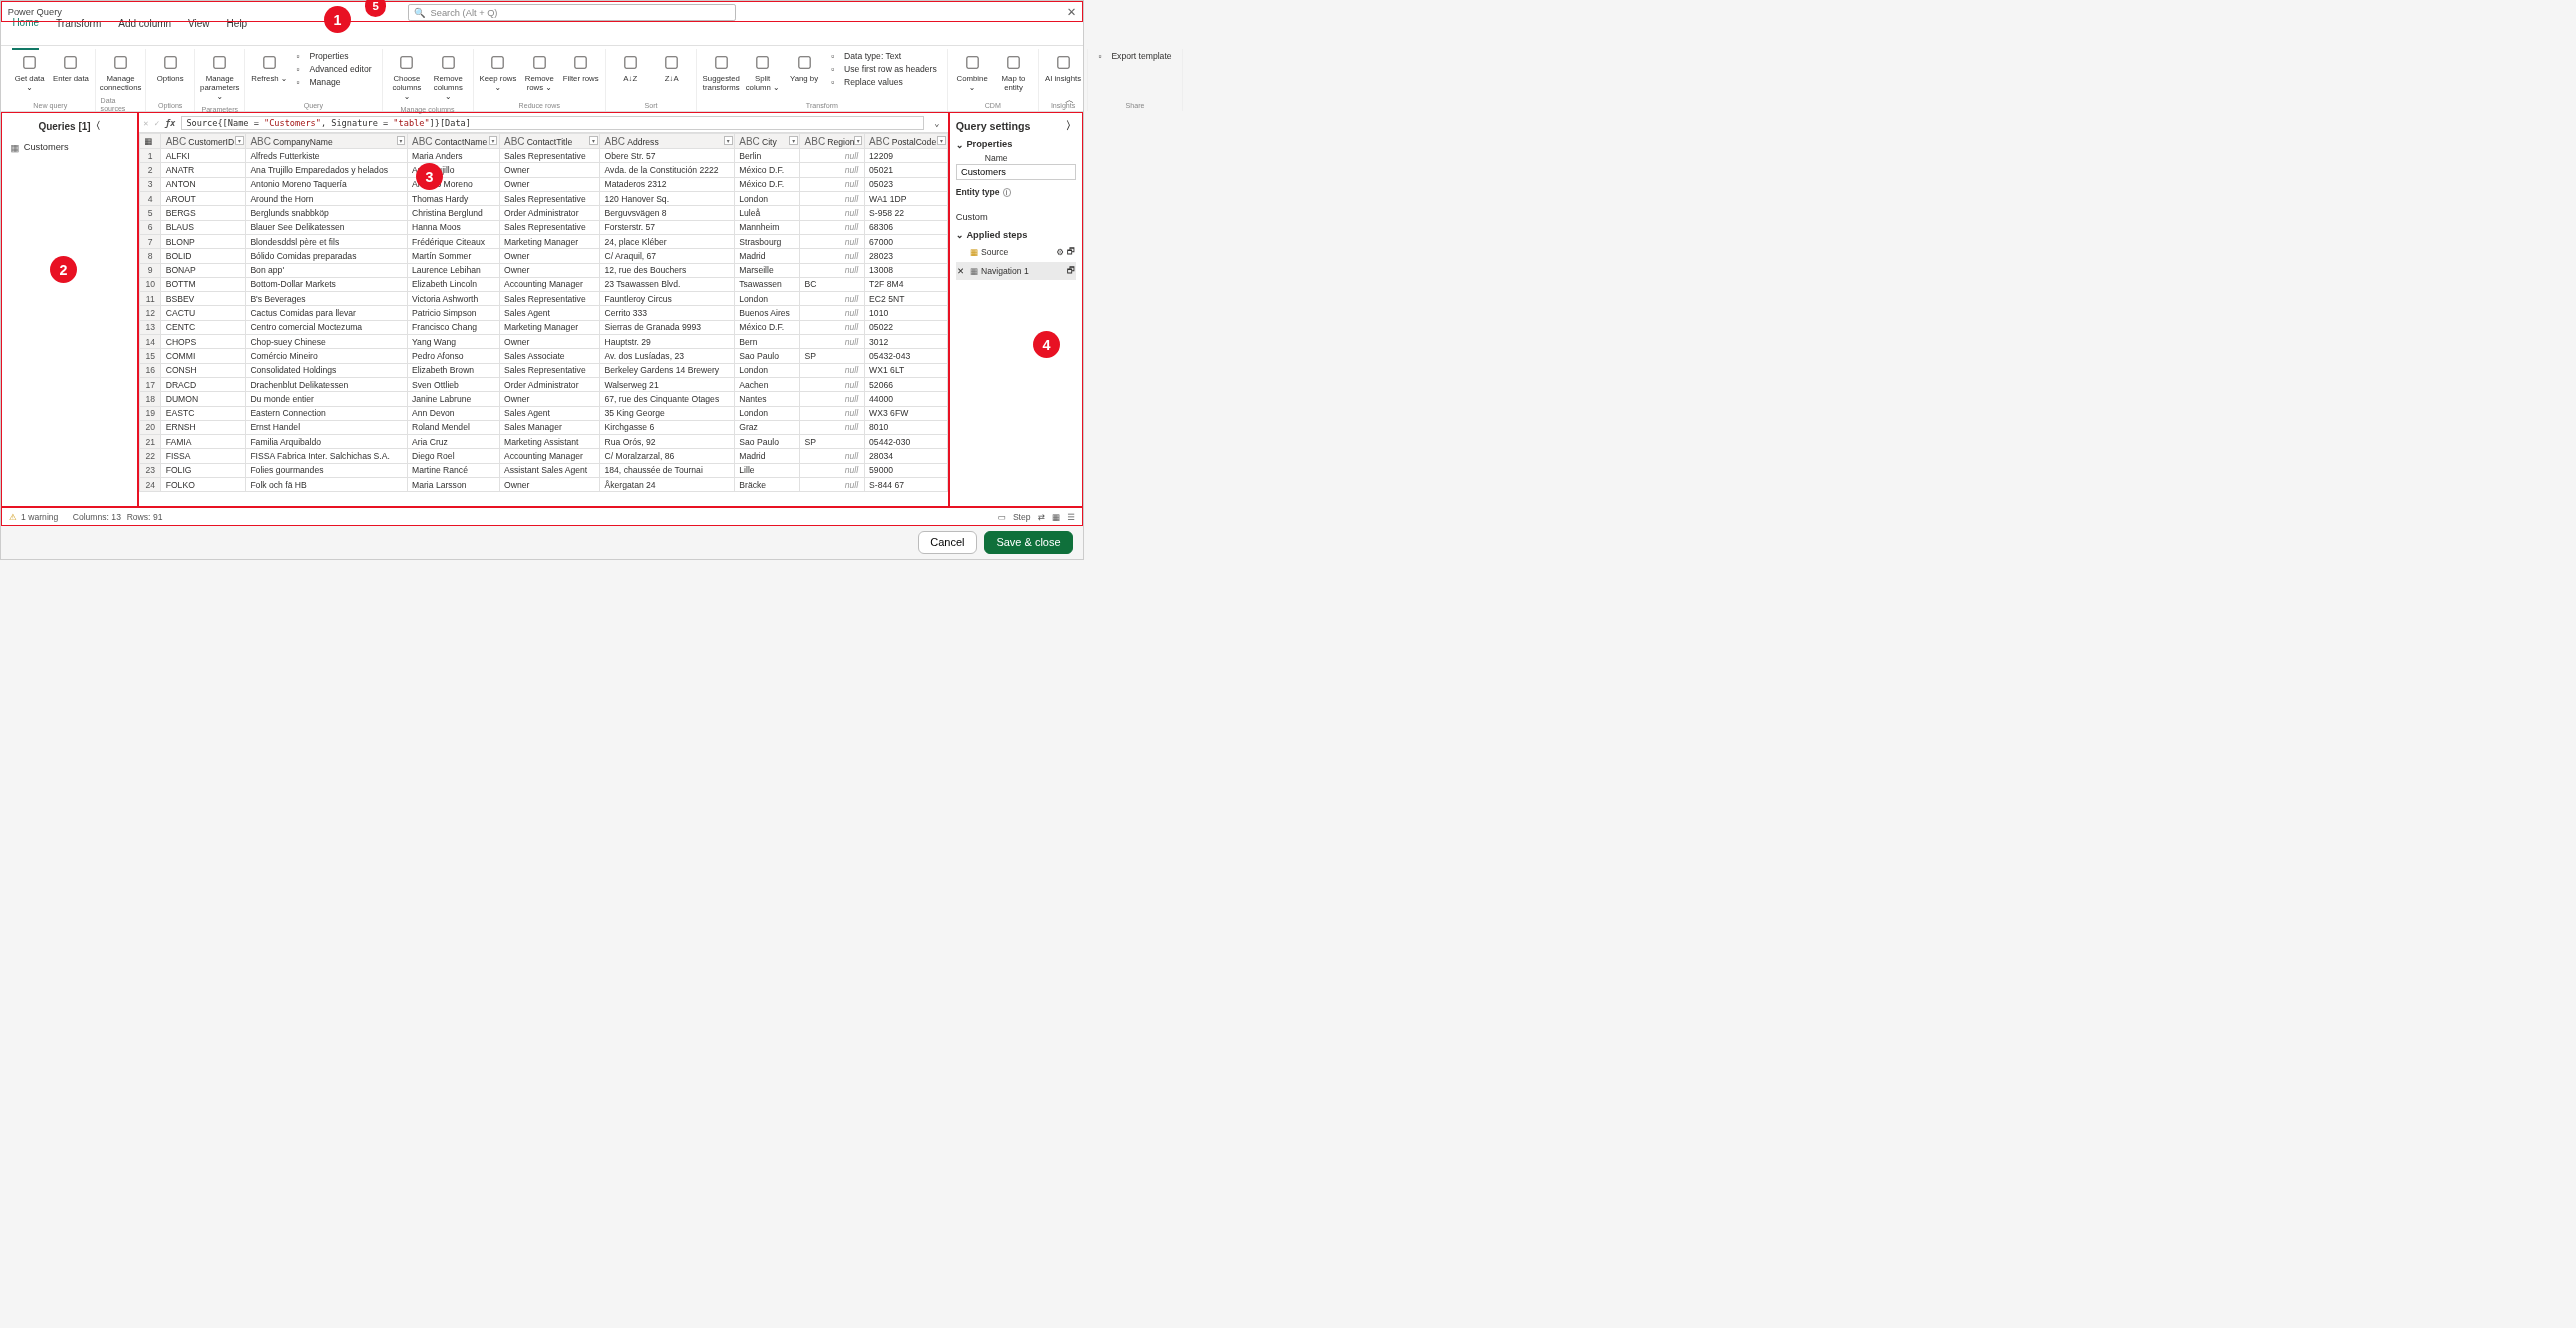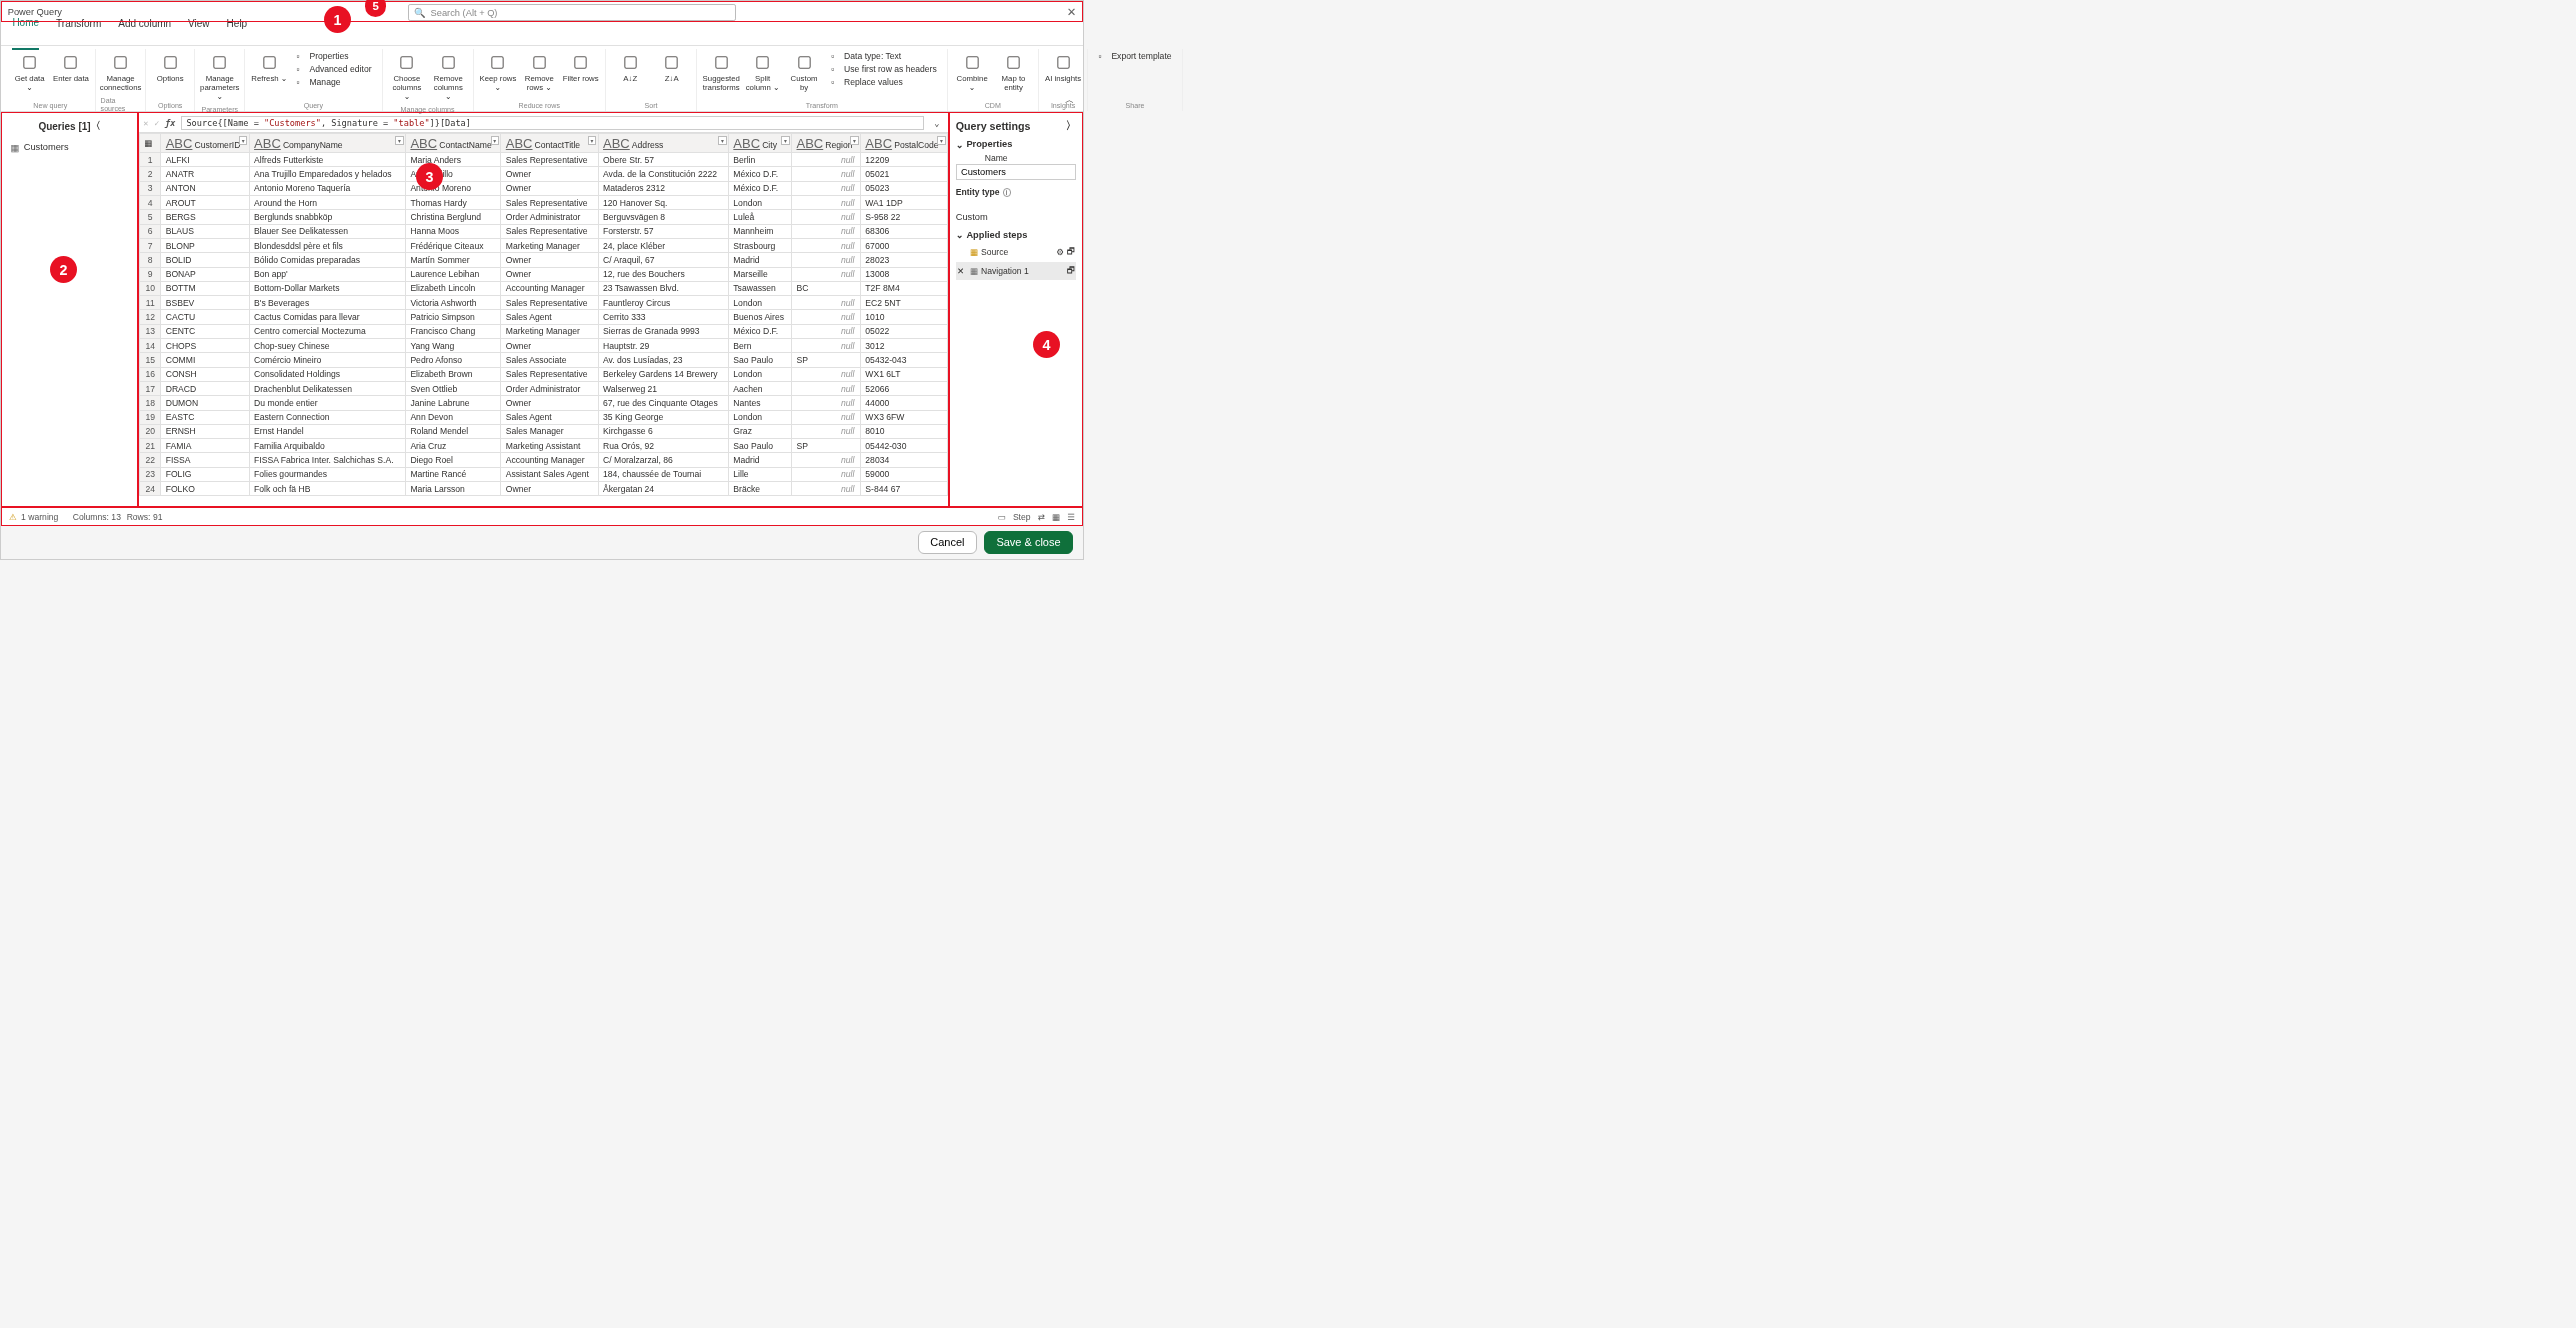--- a/index.html
+++ b/index.html
@@ -214,23 +214,22 @@
     border: 0.7px solid #bbb;
     background: #fff;
     display: flex;
     align-items: center;
     justify-content: center;
     font-size: 5.7px;
     color: #666;
   }
   table.data th .type-icn {
     color: #666;
-    font-size: 13px;
+    font-size: 10px;
     margin-right: 2.1px;
-    text-decoration: underline;
   }
   table.data td.rownum {
     background: #f3f2f1;
     text-align: center;
     width: 21.4px;
     color: #555;
   }
   table.data td.null {
     color: #999;
     font-style: italic;
@@ -517,21 +516,21 @@
               </svg>
             </div>
             <span>Split column ⌄</span>
           </div>
           <div class="ribbon-btn">
             <div class="icn">
               <svg viewBox="0 0 24 24" fill="none" stroke="currentColor" stroke-width="1.5">
                 <rect x="4" y="4" width="16" height="16" rx="2"></rect>
               </svg>
             </div>
-            <span>Custom by</span>
+            <span>Yang by</span>
           </div>
           <div class="ribbon-stack">
             <div class="ribbon-stack-item"><span style="width:10px;display:inline-block;">▫</span>Data type: Text</div>
             <div class="ribbon-stack-item"><span style="width:10px;display:inline-block;">▫</span>Use first row as headers</div>
             <div class="ribbon-stack-item"><span style="width:10px;display:inline-block;">▫</span>Replace values</div>
           </div>
         </div>
         <div class="grp-label">Transform</div>
       </div>
       <div class="ribbon-group">

